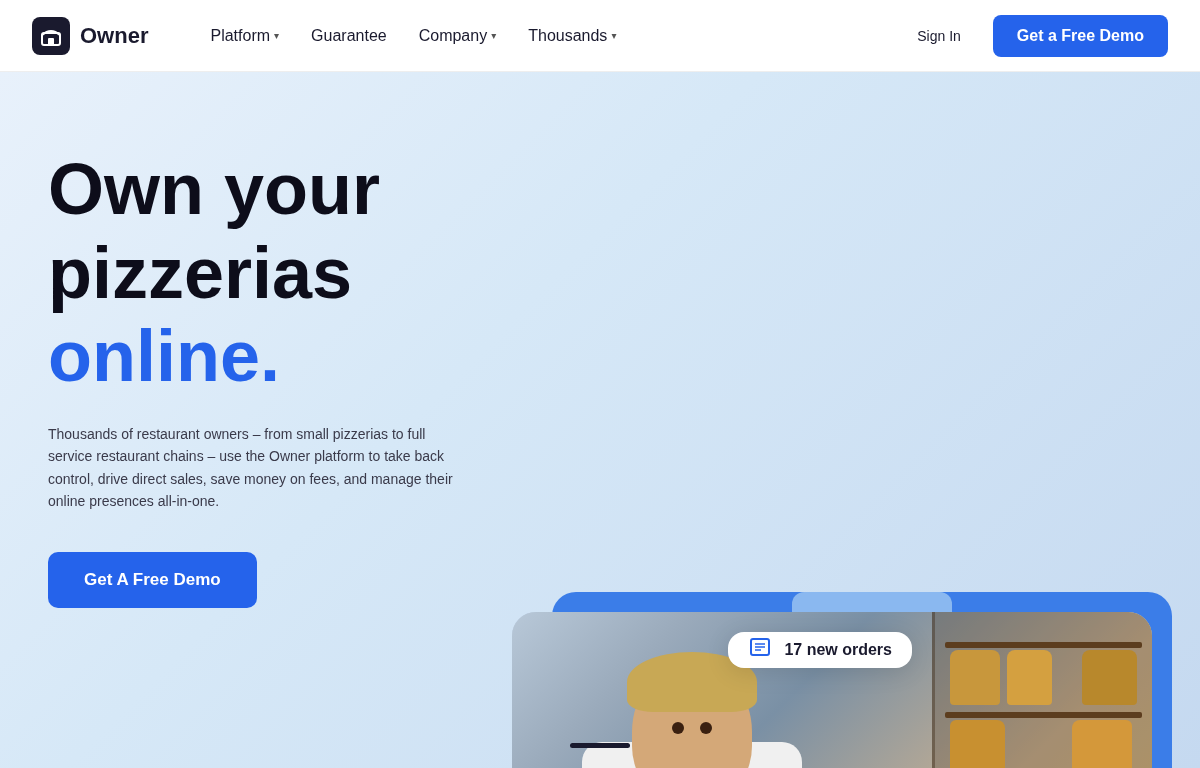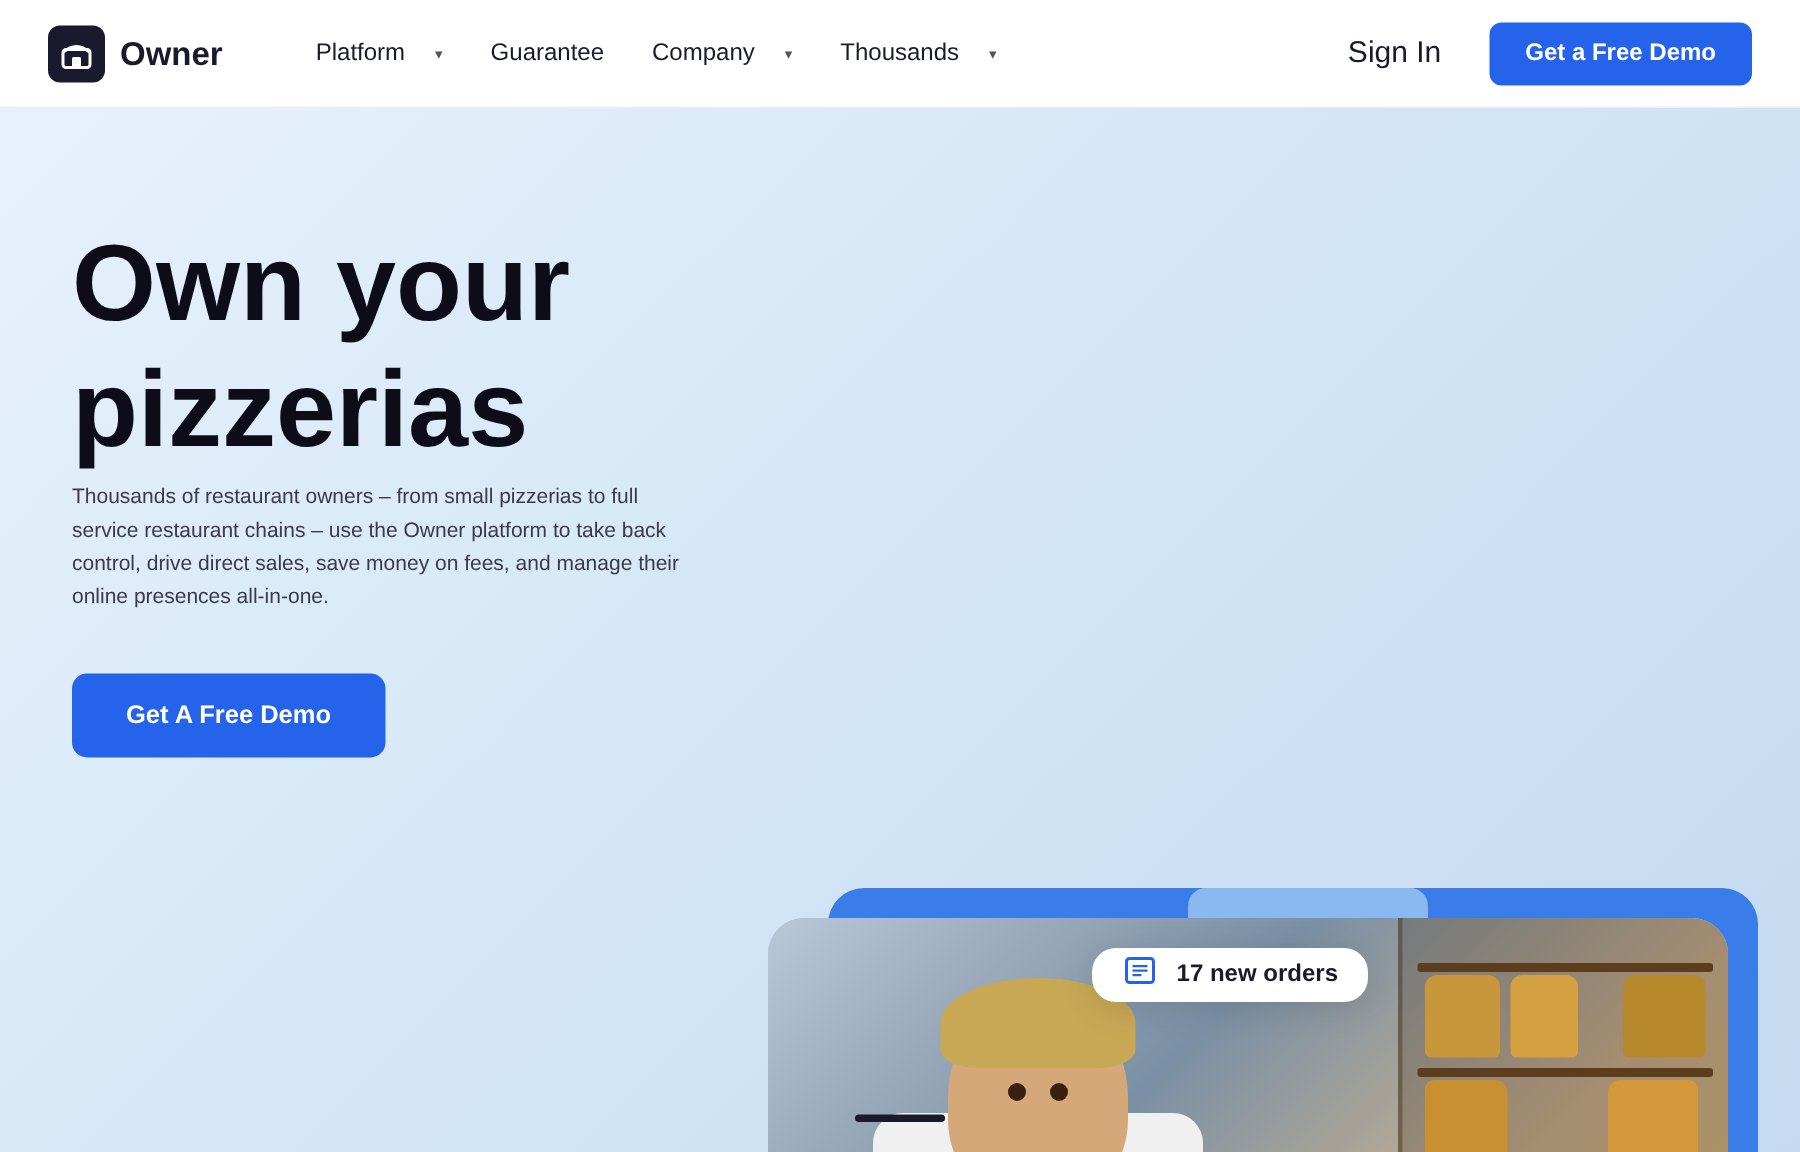--- a/index.html
+++ b/index.html
@@ -41,39 +41,39 @@
     }
     .nav-links {
       display: flex;
       align-items: center;
       gap: 4px;
       flex: 1;
     }
     .nav-item {
       display: flex;
       align-items: center;
-      gap: 20px;
+      gap: 4px;
       padding: 8px 14px;
       font-size: 16px;
       font-weight: 500;
       color: #1a1a2e;
       cursor: pointer;
       border-radius: 6px;
     }
     .chevron {
       font-size: 10px;
       color: #555;
     }
     .nav-right {
       display: flex;
       align-items: center;
       gap: 16px;
     }
     .sign-in-btn {
-      font-size: 20px;
+      font-size: 14px;
       font-weight: 500;
       color: #1a1a2e;
       cursor: pointer;
       padding: 8px 16px;
     }
     .demo-btn {
       background: #2563eb;
       color: #fff;
       border: none;
       padding: 12px 24px;
@@ -338,20 +338,21 @@
     <button class="demo-btn">Get a Free Demo</button>
   </div>
 </nav>
 
 <section class="hero">
 
   <div class="hero-left">
     <div>
       <div class="hero-title">Own your</div>
       <div class="hero-title">pizzerias</div>
+      <div class="hero-title-online">online.</div>
     </div>
     <p class="hero-subtitle">Thousands of restaurant owners – from small pizzerias to full service restaurant chains – use the Owner platform to take back control, drive direct sales, save money on fees, and manage their online presences all-in-one.</p>
     <button class="hero-cta">Get A Free Demo</button>
   </div>
 
   <div class="hero-right">
 
     <div class="blue-bg-shape"></div>
     <div class="light-blue-accent"></div>
 

